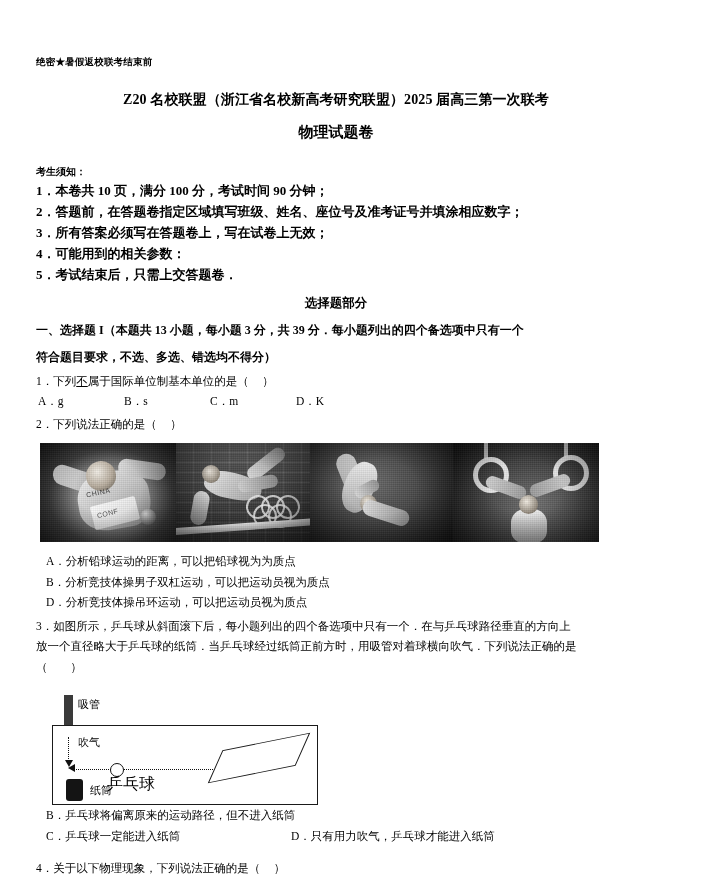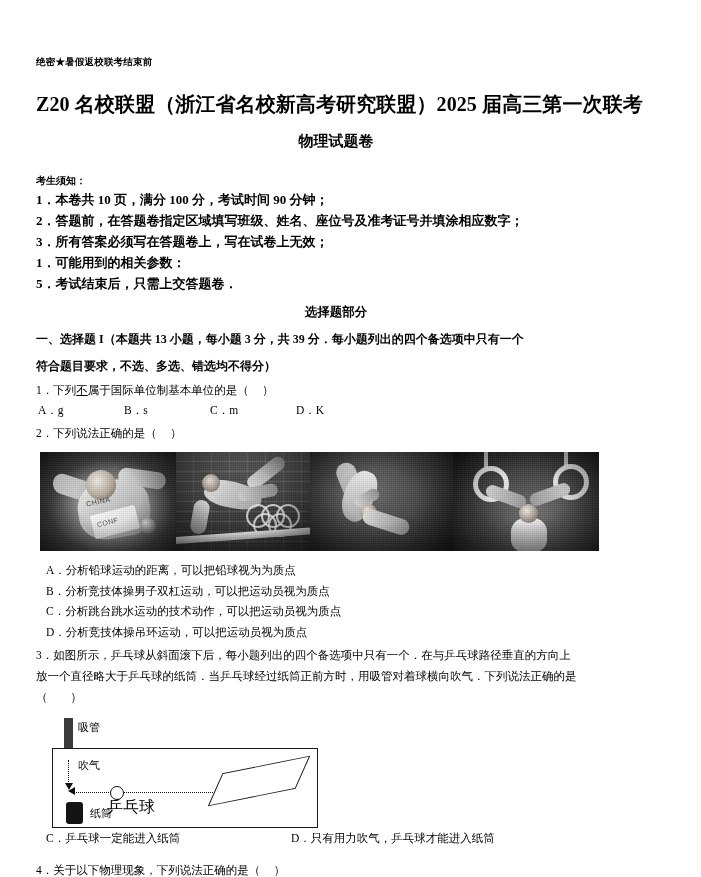--- a/index.html
+++ b/index.html
@@ -31,21 +31,21 @@
   .secrecy {
     font-size: 9.5px;
     font-weight: bold;
     letter-spacing: 0.2px;
     margin-top: 57px;
     line-height: 1.1;
     white-space: nowrap;
   }
   .doc-title {
     text-align: center;
-    font-size: 20px;
+    font-size: 14px;
     font-weight: bold;
     margin-top: 24px;
     letter-spacing: 0.1px;
     white-space: nowrap;
   }
   .doc-subtitle {
     text-align: center;
     font-size: 15px;
     font-weight: bold;
     margin-top: 14px;
@@ -253,21 +253,21 @@
   .p4-head { position:absolute; left:66px; top:52px; width:19px; height:19px;
     background: radial-gradient(circle at 40% 35%, #f1ebe1, #8c8376 70%, #484238);
     border-radius:50%; }
   .p4-torso { position:absolute; left:58px; top:66px; width:36px; height:34px;
     background: linear-gradient(180deg,#ededed,#a4a4a4);
     border-radius: 40% 40% 35% 35%; }
 
   
   .figure {
     position: relative;
-    margin-top: 10px;
+    margin-top: 16px;
     margin-left: 16px;
     width: 420px;
     height: 112px;
   }
   .fig-straw {
     position: absolute; left: 12px; top: 2px; width: 9px; height: 36px;
     background: #3a3a3a;
   }
   .fig-straw-tip {
     position: absolute; left: 13px; top: 37px; width: 7px; height: 7px;
@@ -333,21 +333,21 @@
   <div class="secrecy">绝密★暑假返校联考结束前</div>
 
   <div class="doc-title">Z20 名校联盟（浙江省名校新高考研究联盟）2025 届高三第一次联考</div>
   <div class="doc-subtitle">物理试题卷</div>
 
   <div class="notice">
     <div class="notice-title">考生须知：</div>
     <div class="notice-item">1．本卷共 10 页，满分 100 分，考试时间 90 分钟；</div>
     <div class="notice-item">2．答题前，在答题卷指定区域填写班级、姓名、座位号及准考证号并填涂相应数字；</div>
     <div class="notice-item">3．所有答案必须写在答题卷上，写在试卷上无效；</div>
-    <div class="notice-item">1．可能用到的相关参数：</div>
+    <div class="notice-item">4．可能用到的相关参数：</div>
     <div class="notice-item">5．考试结束后，只需上交答题卷．</div>
   </div>
 
   <div class="section-heading">选择题部分</div>
   <div class="group-heading">一、选择题 I（本题共 13 小题，每小题 3 分，共 39 分．每小题列出的四个备选项中只有一个</div>
   <div class="group-heading">符合题目要求，不选、多选、错选均不得分）</div>
 
   <div class="q-stem">
     <span>1．</span><span>下列</span><u class="nw">不</u><span>属于国际单位制基本单位的是（</span><span class="paren">&nbsp;&nbsp;&nbsp;&nbsp;</span><span>）</span>
   </div>
@@ -416,21 +416,20 @@
       <div class="p4-armR"></div>
       <div class="p4-torso"></div>
       <div class="p4-head"></div>
       <div class="grain"></div>
       <div class="vig"></div>
     </div>
   </div>
 
   <div class="opt-row" style="margin-top:9px;">A．分析铅球运动的距离，可以把铅球视为为质点</div>
   <div class="opt-row">B．分析竞技体操男子双杠运动，可以把运动员视为质点</div>
-  <div class="opt-row">C．分析跳台跳水运动的技术动作，可以把运动员视为质点</div>
   <div class="opt-row">D．分析竞技体操吊环运动，可以把运动员视为质点</div>
 
   <div class="q-stem" style="margin-top:4px;">
     <span>3．</span><span>如图所示，乒乓球从斜面滚下后，每小题列出的四个备选项中只有一个．在与乒乓球路径垂直的方向上</span>
   </div>
   <div class="q-stem tight">放一个直径略大于乒乓球的纸筒．当乒乓球经过纸筒正前方时，用吸管对着球横向吹气．下列说法正确的是</div>
   <div class="q-stem tight">（　　）</div>
 
   <div class="figure">
     <div class="fig-straw"></div>
@@ -442,20 +441,21 @@
     <div class="fig-dotline"></div>
     <div class="fig-arrow-l"></div>
     <div class="fig-ball"></div>
     <div class="fig-label-ball">乒乓球</div>
     <div class="fig-ramp"></div>
     <div class="fig-tube"></div>
     <div class="fig-label-tube">纸筒</div>
   </div>
 
   <div class="two-col">
+    <span class="c2">B．乒乓球将偏离原来的运动路径，但不进入纸筒</span>
   </div>
   <div class="two-col">
     <span class="c1">C．乒乓球一定能进入纸筒</span>
     <span class="c2">D．只有用力吹气，乒乓球才能进入纸筒</span>
   </div>
 
   <div class="q-stem" style="margin-top:12px;">
     <span>4．</span><span>关于以下物理现象，下列说法正确的是（</span><span class="paren">&nbsp;&nbsp;&nbsp;&nbsp;</span><span>）</span>
   </div>
 

